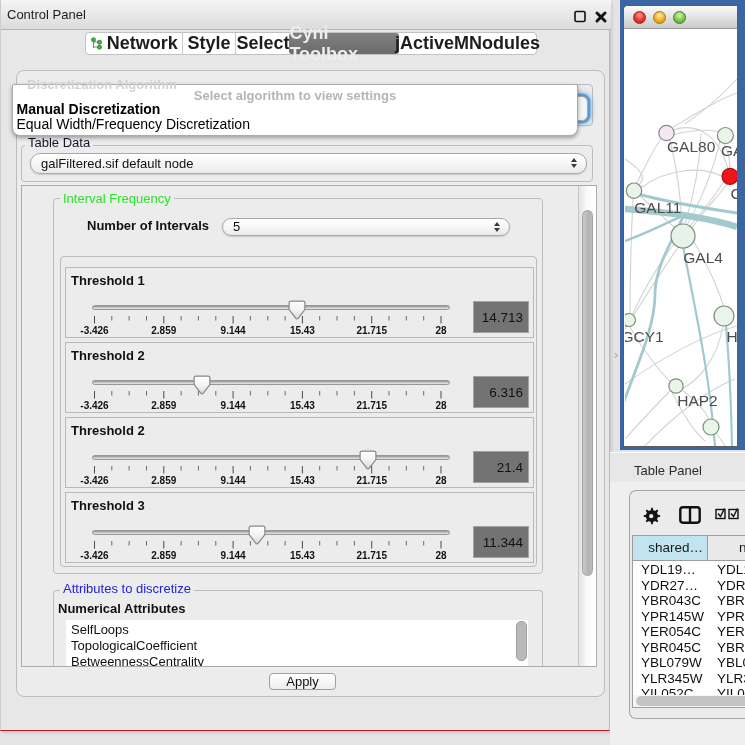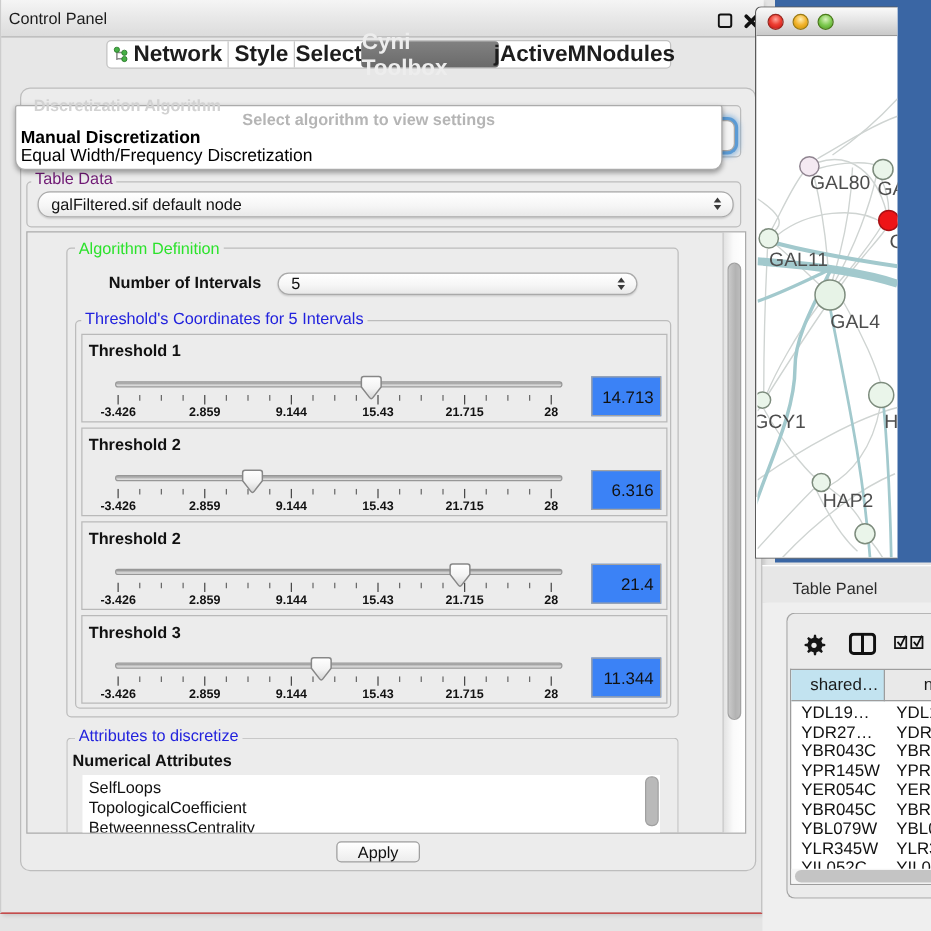--- a/index.html
+++ b/index.html
@@ -40,31 +40,31 @@
   #vsb .thumb{position:absolute;left:3px;top:24px;width:11px;height:366px;border-radius:6px;
        background:linear-gradient(90deg,#c9c9c9,#b3b3b3 60%,#bcbcbc);border:1px solid #a2a2a2;box-sizing:border-box;}
   
   .trow{position:absolute;left:43px;width:469px;height:71px;border:1px solid #b9b9b9;
        box-sizing:border-box;background:#ececec;}
   .trow .tt{position:absolute;left:5px;top:5px;font-size:13px;font-weight:bold;color:#111;}
   .track{position:absolute;left:26px;top:37px;width:358px;height:5px;border-radius:3px;
        background:linear-gradient(#8f8f8f,#c9c9c9 55%,#e6e6e6);border:1px solid #979797;box-sizing:border-box;}
   .thumb{position:absolute;top:32px;}
   .ticklbl{position:absolute;top:57px;font-size:10px;font-weight:bold;color:#111;transform:translateX(-50%);white-space:nowrap;}
-  .vbox{position:absolute;left:407px;top:32.5px;width:56px;height:32px;background:#3b82f6;
+  .vbox{position:absolute;left:407px;top:32.5px;width:56px;height:32px;background:#737373;
        border:1px solid #a2a2a2;box-sizing:border-box;font-size:13.5px;color:#111;
        text-align:right;line-height:32px;padding-right:5px;}
   
   #popup{position:absolute;left:11px;top:84px;width:566px;height:52px;background:#fff;
        border:1px solid #ababab;border-radius:2px 2px 8px 8px;box-sizing:border-box;
        box-shadow:0 2px 4px rgba(0,0,0,0.35);z-index:50;}
   
   
   #mdi{position:absolute;left:620px;top:0;width:125px;height:450px;background:#3a66a4;}
-  #netframe{position:absolute;left:604px;top:5px;width:114px;height:442px;
+  #netframe{position:absolute;left:623px;top:5px;width:114px;height:442px;
        border:1.5px solid #5a5a5a;border-right:none;border-radius:5px 0 0 0;box-sizing:border-box;background:#fff;}
   #nettitle{position:absolute;left:0;top:0;width:100%;height:23px;border-radius:4px 0 0 0;
        background:linear-gradient(#fafafa,#e3e3e3 50%,#c9c9c9);border-bottom:1px solid #9a9a9a;box-sizing:border-box;}
   .light{position:absolute;top:4.5px;width:13px;height:13px;border-radius:50%;box-sizing:border-box;}
   #tpbar{position:absolute;left:610px;top:452px;width:135px;height:30px;background:#e7e7e7;
        border-top:1px solid #fdfdfd;box-sizing:border-box;}
   #tpbar .t{position:absolute;left:24px;top:10px;font-size:13px;color:#2b2b2b;}
   #tframe{position:absolute;left:629px;top:490px;width:116px;height:229px;background:#ebebeb;
        border:1px solid #a5a5a5;border-right:none;border-radius:7px 0 0 7px;box-sizing:border-box;}
 </style>
@@ -96,51 +96,50 @@
     <div class="tab sel" style="width:110px;">Cyni Toolbox</div>
     <div class="tab" style="width:137px;">jActiveMNodules</div>
   </div>
 
   <div id="panel"></div>
 
   <div class="group" style="left:20px;top:84px;width:572px;height:42px;"></div>
   <div class="abs" style="left:30px;top:96px;width:557px;height:25px;background:#f4f4f4;border:1px solid #a8a8a8;border-radius:6px;box-shadow:0 0 0 2.5px #5b9bd5, 0 0 4px 4px rgba(91,155,213,0.55);box-sizing:border-box;"></div>
 
   <div class="group" style="left:20px;top:145px;width:572px;height:37px;"></div>
-  <div class="gtitle" style="left:24px;top:135px;color:#701a75;">Table Data</div>
+  <div class="gtitle" style="left:24px;top:135px;color:#0f172a;">Table Data</div>
   <div class="combo" style="left:29px;top:153px;width:557px;height:21px;">
     <div class="cv">galFiltered.sif default node</div>
     <div class="arr" style="top:4px;">
         <div class="up"></div>
         <div class="dn"></div>
       </div>
   </div>
 
   <div id="popup">
     <div class="abs" style="left:3.5px;top:16px;font-size:14px;font-weight:bold;color:#000;">Manual Discretization</div>
     <div class="abs" style="left:0;top:3px;width:100%;text-align:center;font-size:13px;font-weight:600;color:#b5b5b5;">Select algorithm to view settings</div>
     <div class="abs" style="left:3.5px;top:31px;font-size:14px;color:#000;">Equal Width/Frequency Discretization</div>
   </div>
   <div class="abs" style="left:26px;top:77px;font-size:13px;font-weight:bold;color:#d2d2d2;z-index:51;">Discretization Algorithm</div>
 
   <div id="scrollpane">
 
     <div class="group" style="left:31px;top:12px;width:490px;height:376px;"></div>
-    <div class="gtitle" style="left:38px;top:5px;color:#2ce22c;">Algorithm Definition</div>
+    <div class="gtitle" style="left:38px;top:5px;color:#2ce22c;">Interval Frequency</div>
     <div class="abs" style="left:65px;top:32px;font-size:13px;font-weight:bold;color:#111;">Number of Intervals</div>
     <div class="combo" style="left:200px;top:32px;width:288px;height:17.5px;">
       <div class="cv">5</div>
       <div class="arr" style="top:2.5px;">
           <div class="up"></div>
           <div class="dn"></div>
         </div>
     </div>
 
     <div class="group" style="left:38px;top:70px;width:477px;height:311px;"></div>
-    <div class="gtitle" style="left:43px;top:61px;color:#2222dd;">Threshold's Coordinates for 5 Intervals</div>
 
     <div class="trow" style="top:81px;">
   <div class="tt">Threshold 1</div>
   <div class="track"></div>
   <svg style="position:absolute;left:0;top:48px;" width="469" height="9" viewBox="0 0 469 9">
           <line x1="28.5" y1="0" x2="28.5" y2="7.5" stroke="#4a4a4a" stroke-width="1"></line>
           <line x1="45.8" y1="0" x2="45.8" y2="4.5" stroke="#6a6a6a" stroke-width="1"></line>
           <line x1="63.1" y1="0" x2="63.1" y2="4.5" stroke="#6a6a6a" stroke-width="1"></line>
           <line x1="80.5" y1="0" x2="80.5" y2="4.5" stroke="#6a6a6a" stroke-width="1"></line>
           <line x1="97.8" y1="0" x2="97.8" y2="7.5" stroke="#4a4a4a" stroke-width="1"></line>

